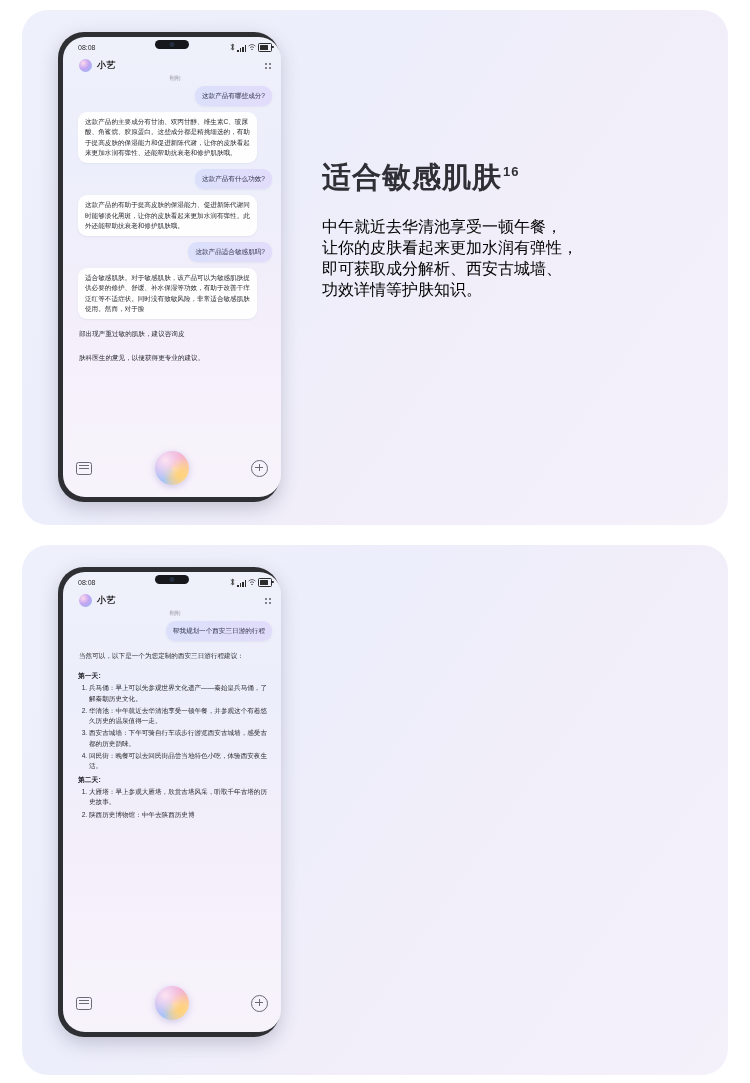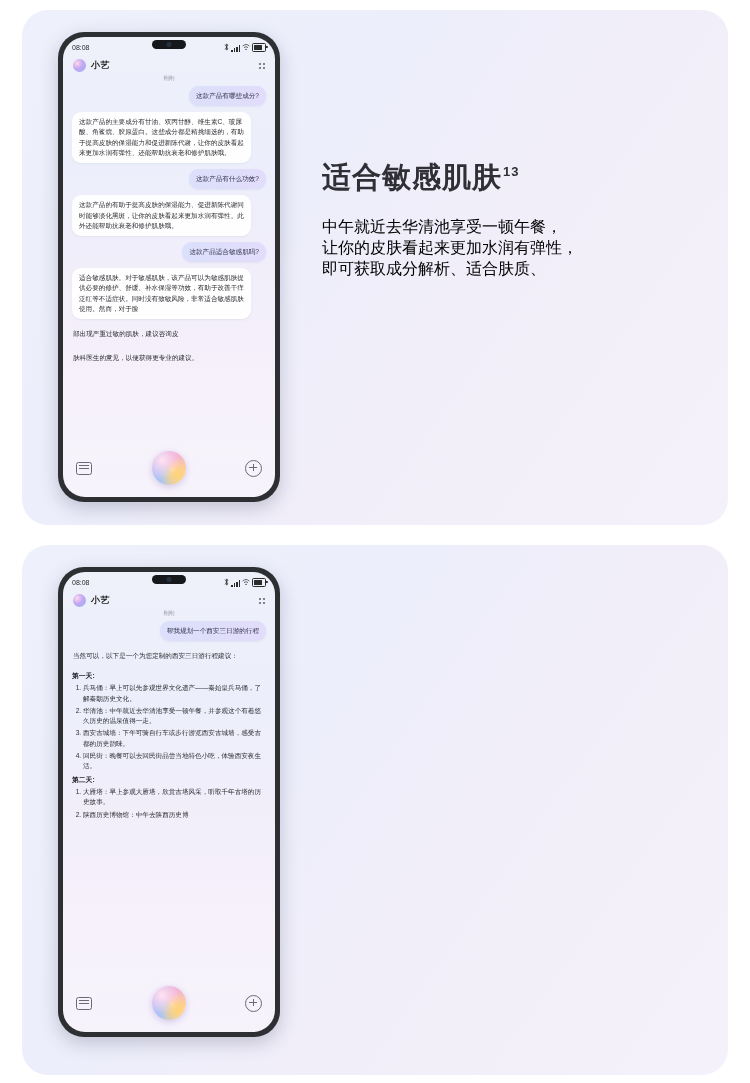--- a/index.html
+++ b/index.html
@@ -19,20 +19,21 @@
   }
   .phone-body{
     position:relative;width:222px;height:470px;border-radius:26px;
     background:#2e2f33;
     box-shadow:0 6px 18px rgba(60,60,90,.25);
     padding:5px;box-sizing:border-box;
   }
   .screen{
     position:relative;width:212px;height:460px;border-radius:22px;overflow:hidden;
     background:linear-gradient(180deg,#eef0fa 0%,#eceffb 28%,#f2eefa 55%,#f6f1fb 78%,#f7f3fb 100%);
+    padding-left:6px;
   }
   .notch{
     position:absolute;left:50%;top:3px;transform:translateX(-50%);
     width:34px;height:9px;border-radius:6px;background:#17181b;z-index:6;
   }
   .notch:after{content:"";position:absolute;left:50%;top:2px;transform:translateX(-50%);
     width:5px;height:5px;border-radius:50%;background:#243041;}
 
   .statusbar{
     position:relative;height:16px;display:flex;align-items:center;justify-content:space-between;
@@ -203,26 +204,27 @@
           <div class="toolbar">
             <span class="kbd"></span>
             <span class="orb"></span>
             <span class="plus"></span>
           </div>
         </div>
       </div>
     </div>
 
     <div class="copy one">
-      <h2 class="headline"><span>适合敏感肌肤</span><sup>13</sup></h2>
+      <h2 class="headline"><span>适合敏感肌肤</span><sup>16</sup></h2>
       <p class="body-copy">
         </p>
         <div>中午就近去华清池享受一顿午餐，</div>
         <div>让你的皮肤看起来更加水润有弹性，</div>
-        <div>即可获取成分解析、适合肤质、</div>
+        <div>即可获取成分解析、西安古城墙、</div>
+        <div>功效详情等护肤知识。</div>
       <p></p>
     </div>
   </div>
 
   <div class="card two">
 
     <div class="phone">
       <div class="phone-body">
         <div class="screen">
           <div class="notch"></div>

